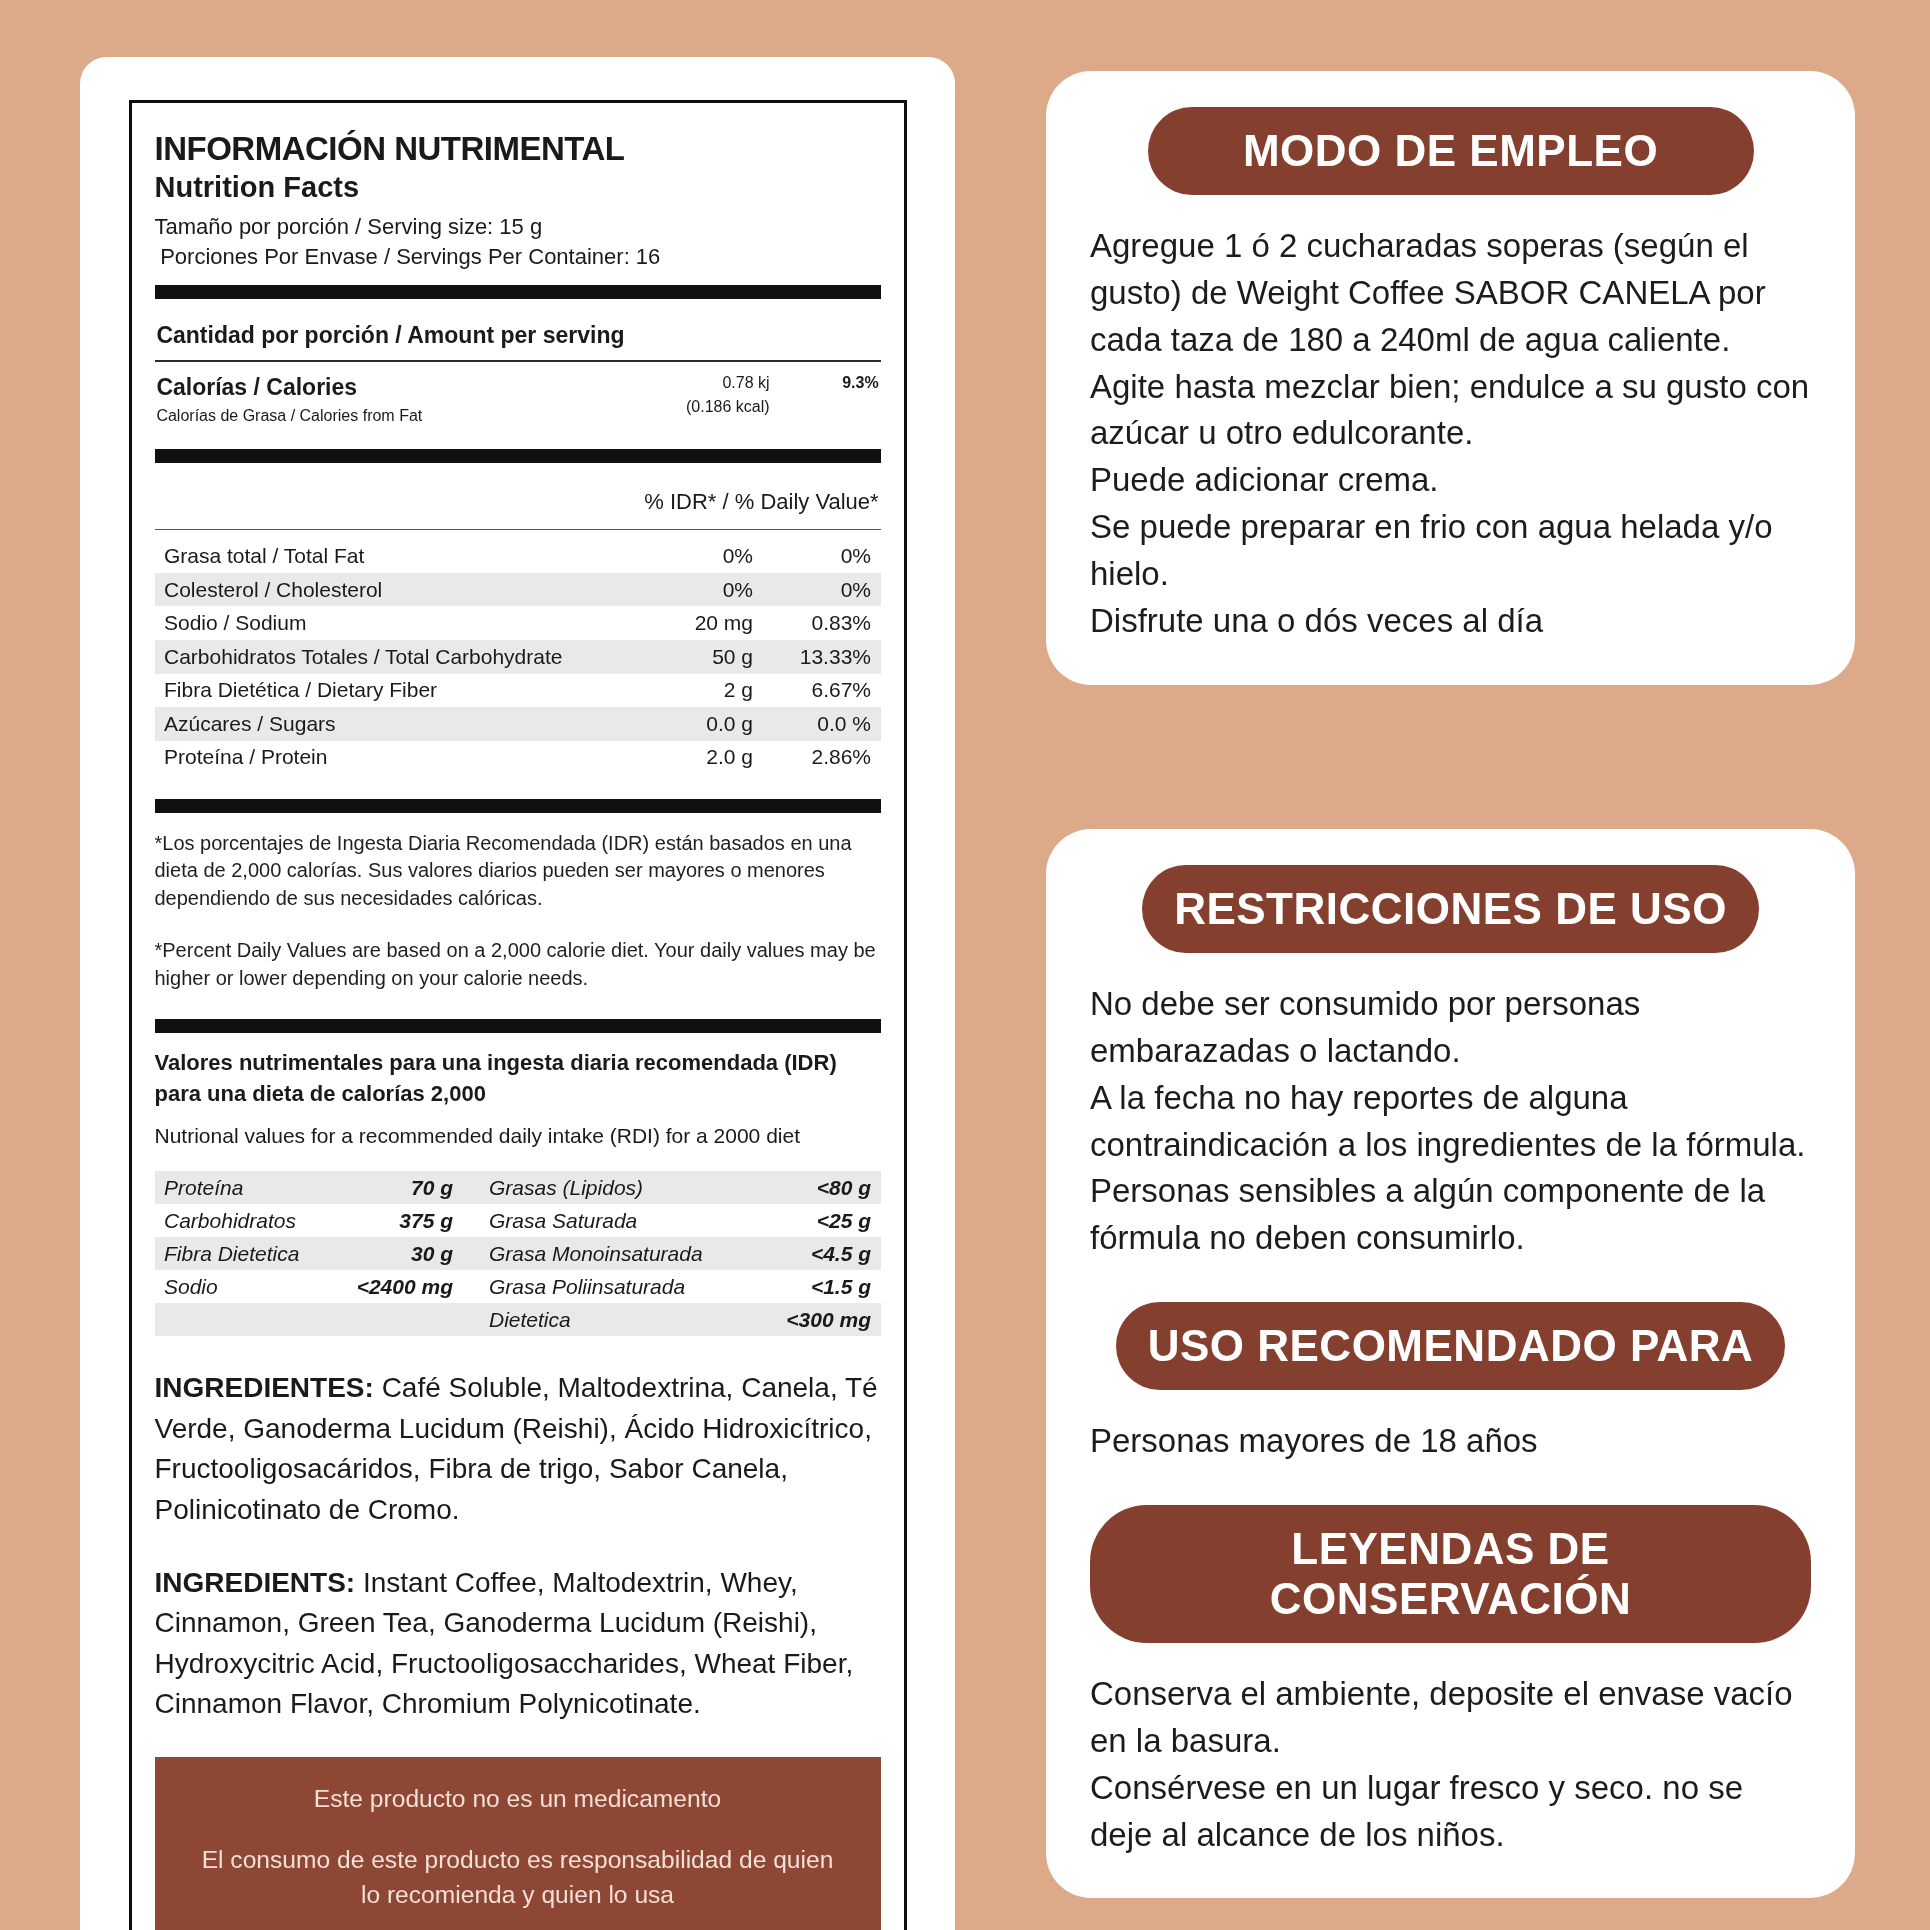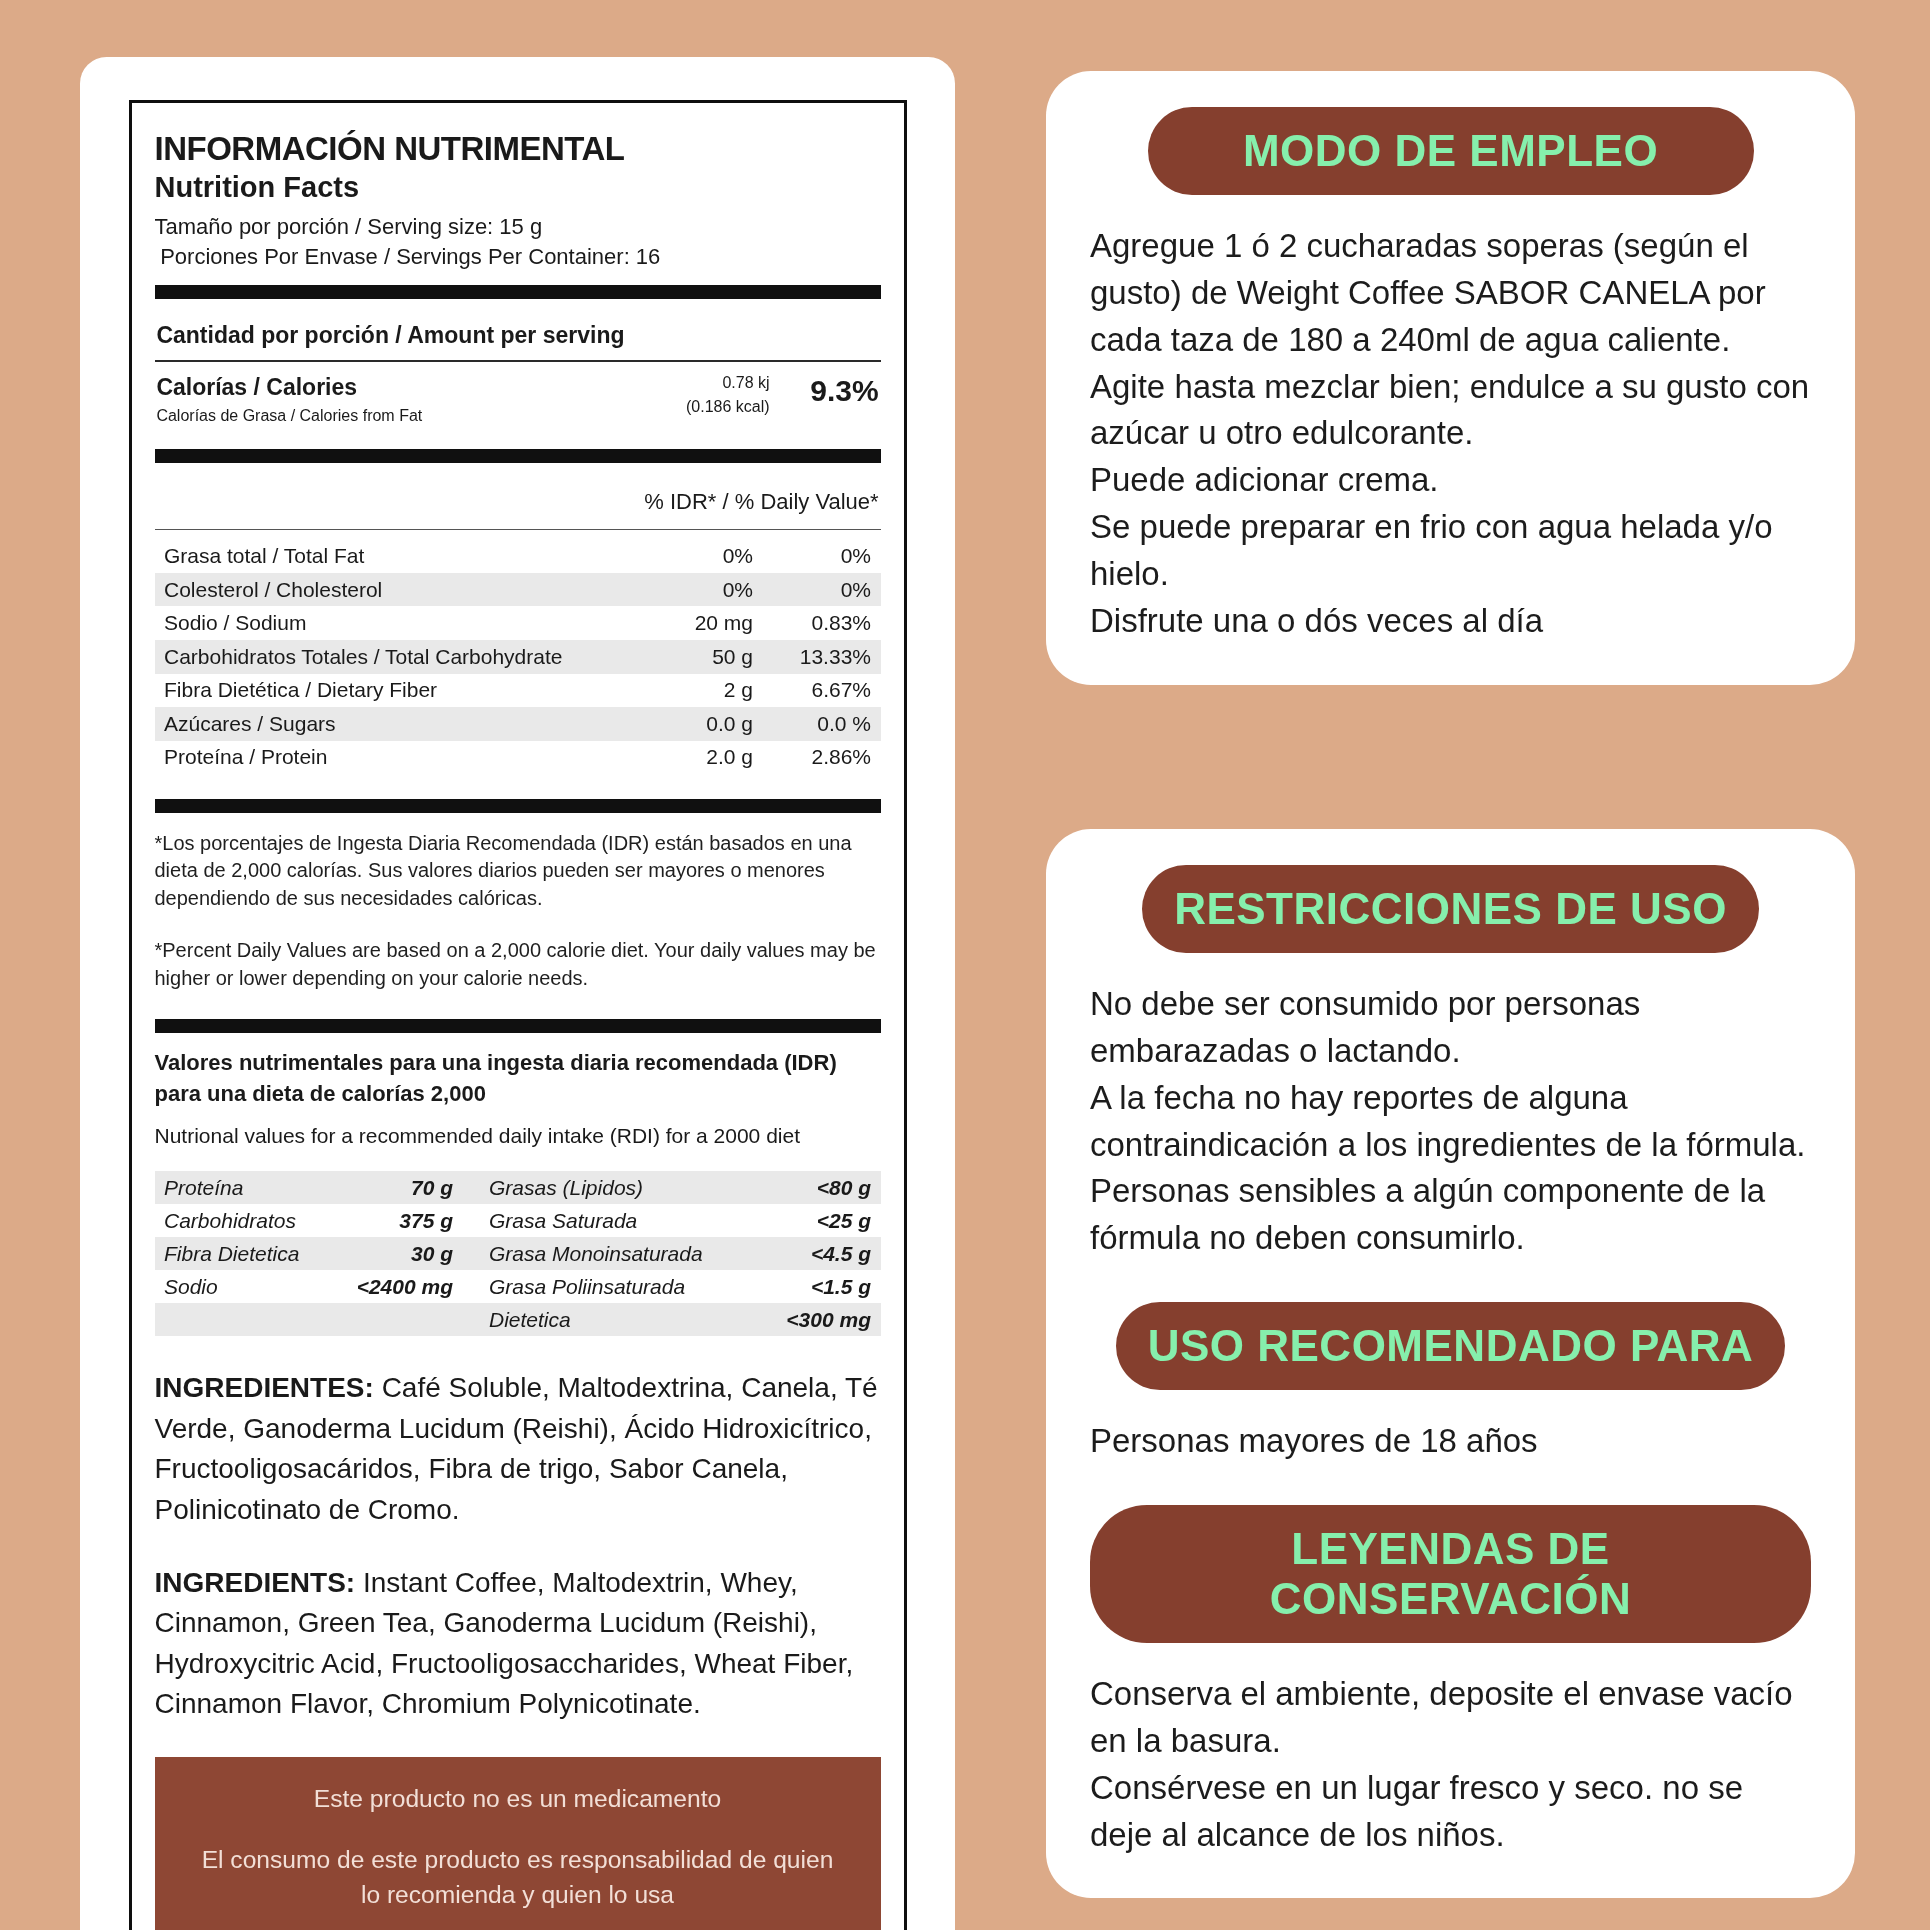--- a/index.html
+++ b/index.html
@@ -26,21 +26,21 @@
   .nf-title-en{font-size:29px;font-weight:bold;margin-top:3.8px;}
   .nf-serving{font-size:22px;margin-top:9.5px;}
   .nf-serving2{font-size:22px;margin-top:4.7px;padding-left:5.7px;}
   .bar{height:14px;background:#101010;margin:15px 0;}
   .amount-line{font-size:23px;font-weight:bold;padding:7.6px 1.9px 11.4px 1.9px;border-bottom:2.8px solid #2a2a2a;}
   .cal{display:grid;grid-template-columns:1fr 189px 109px;padding:11.4px 1.9px 9.5px 1.9px;}
   .cal-l1{font-size:23px;font-weight:bold;}
   .cal-l2{font-size:16px;margin-top:5.7px;}
   .cal-v{font-size:16px;text-align:right;}
   .cal-v div{margin-bottom:5.7px;}
-  .cal-dv{font-size:30px;font-weight:bold;text-align:right;}
+  .cal-dv{font-size:16px;font-weight:bold;text-align:right;}
   .dv-header{font-size:22px;text-align:right;padding:11.4px 1.9px 13.2px 1.9px;border-bottom:1.9px solid #555;margin-bottom:9.5px;}
   .nrow{display:grid;grid-template-columns:1fr 147px 118px;align-items:center;font-size:21px;padding:2.8px 9.5px;min-height:28px;}
   .nrow.alt{background:#e9e9e9;}
   .nrow .v{text-align:right;}
   .foot{font-size:20px;line-height:1.38;margin-top:17px;color:#1f1f1f;}
   .foot.en{margin-top:24.6px;}
   .rdi-head{font-size:22px;font-weight:bold;line-height:1.4;margin-top:15px;}
   .rdi-sub{font-size:21px;line-height:1.4;margin-top:11.4px;}
   .rdi-table{margin-top:21px;}
   .rrow{display:grid;grid-template-columns:1fr 121px 36px 276px 106px;align-items:center;font-size:21px;padding:2.8px 9.5px;min-height:27.4px;font-style:italic;}
@@ -56,21 +56,21 @@
   .warn-box p:last-child{margin-bottom:0;}
   
   .right-card{
     position:absolute;left:1046px;width:809px;box-sizing:border-box;
     background:#ffffff;border-radius:45px;
     padding:36px 44px 40px 44px;
   }
   .card-modo{top:71px;}
   .card-rest{top:829px;}
   .pill{
-    background:#853f2e;color:#86efac;
+    background:#853f2e;color:#ffffff;
     font-weight:bold;font-size:44px;letter-spacing:0.5px;
     text-align:center;border-radius:57px;
     padding:19px 32px;box-sizing:border-box;
     width:fit-content;min-width:606px;
     margin:0 auto 28px auto;
   }
   .pill.mt{margin-top:40px;}
   .rtext{font-size:33px;line-height:1.42;color:#1c1c1c;}
   .rtext p{margin:0;}
 </style>

